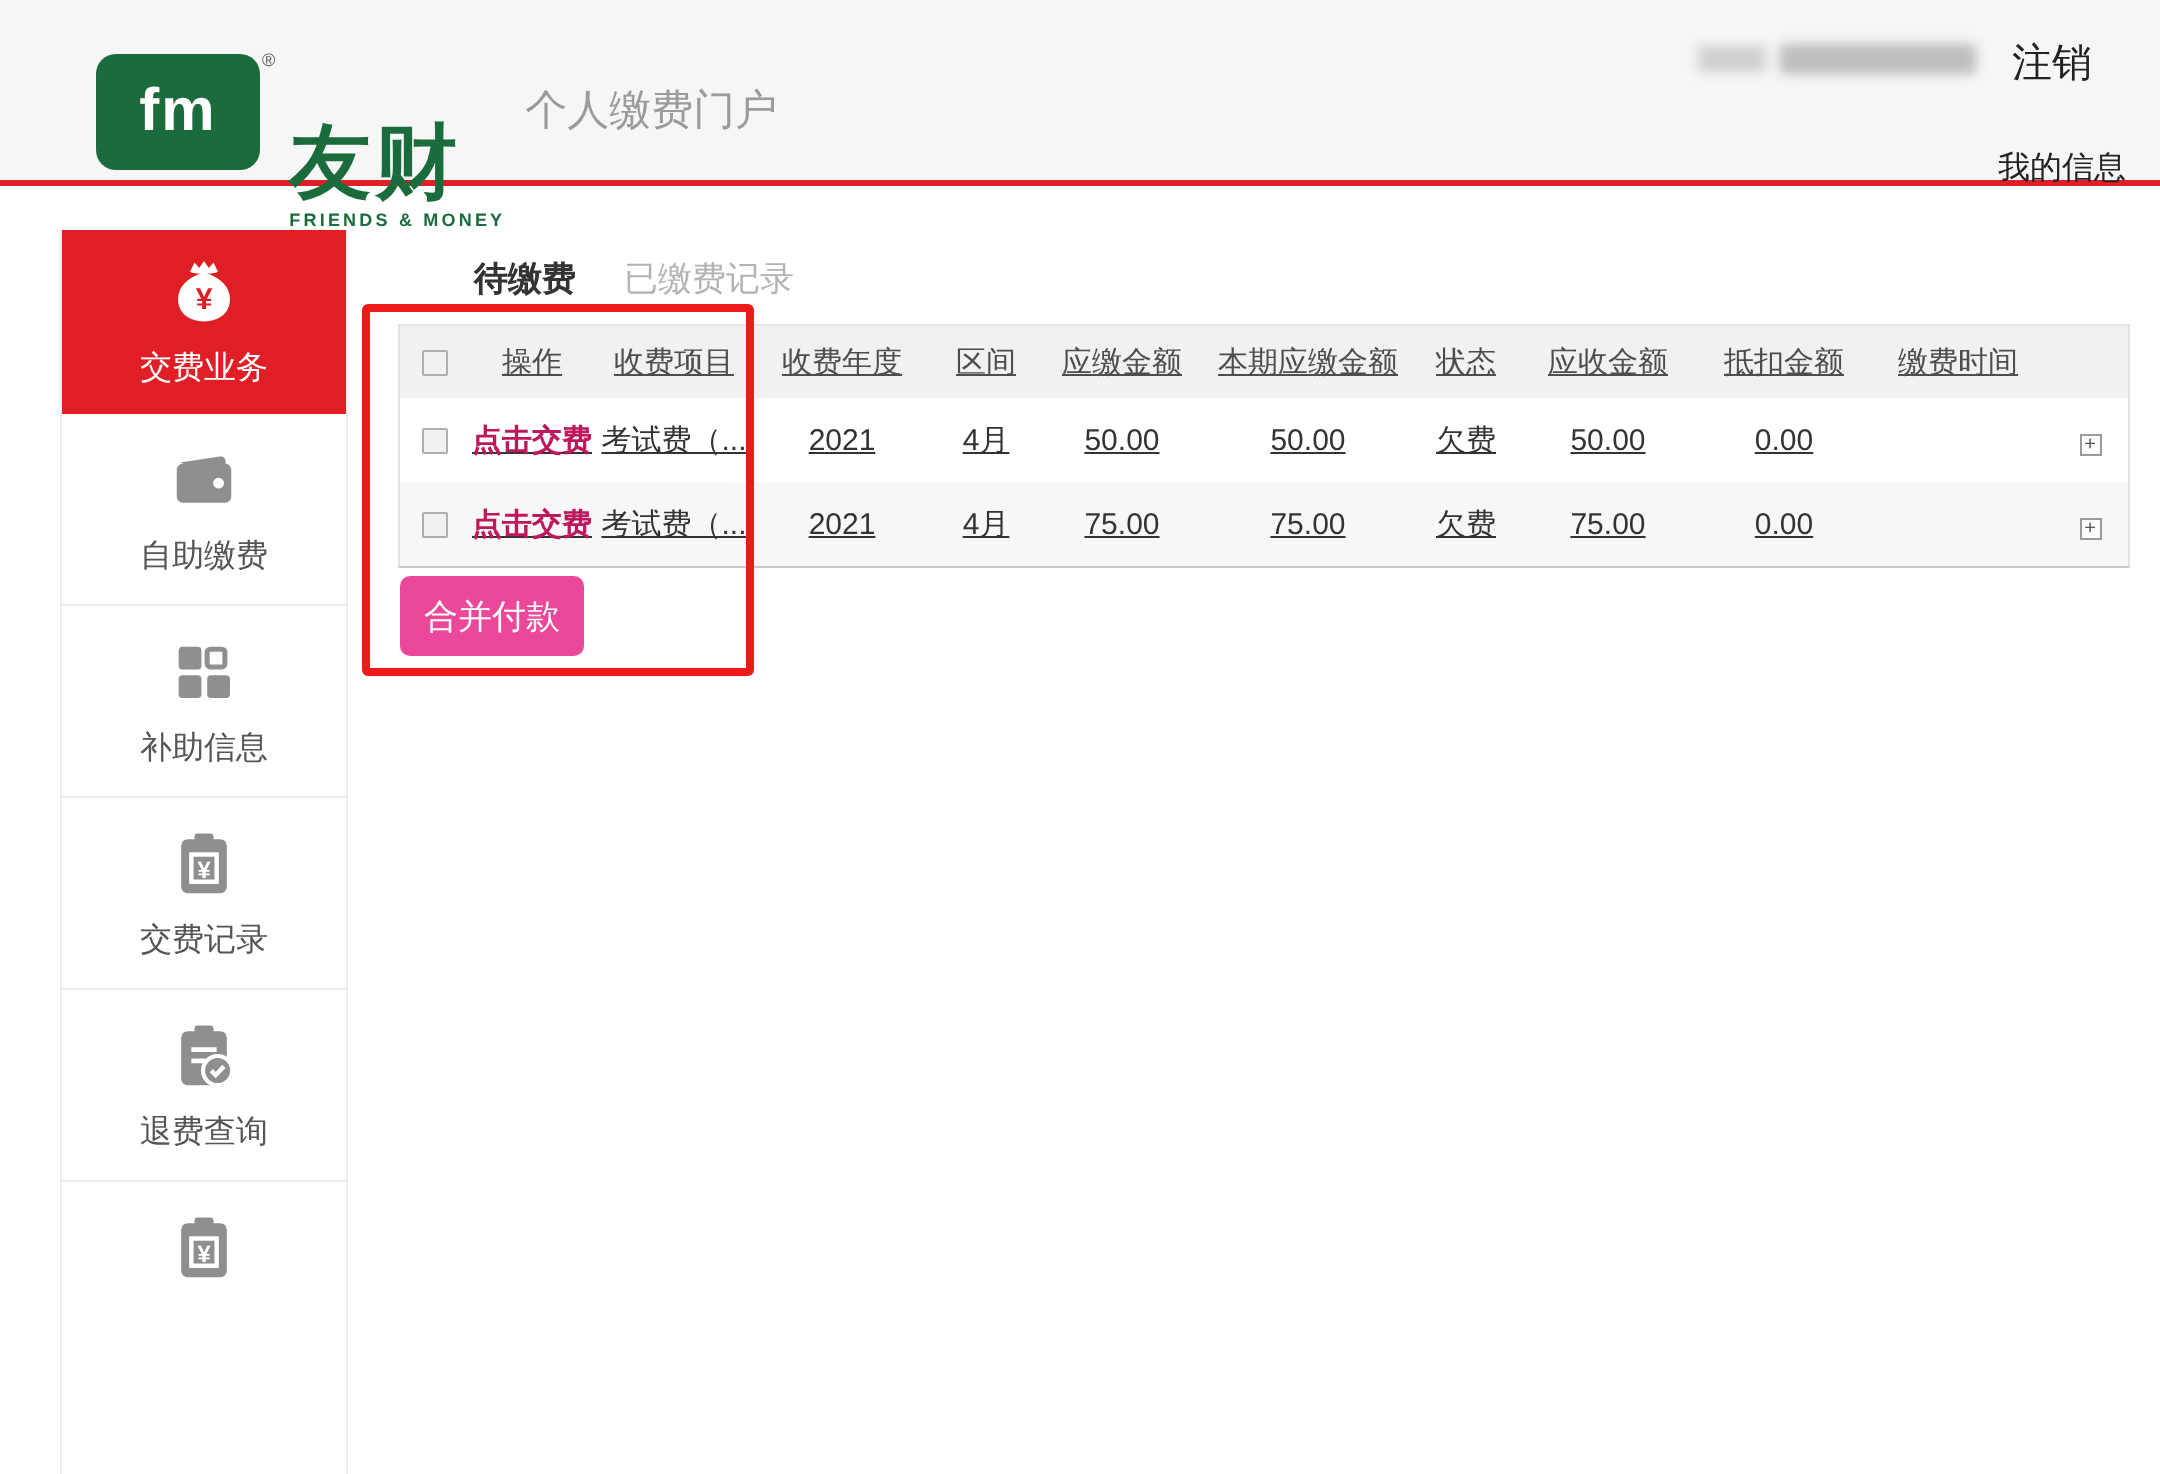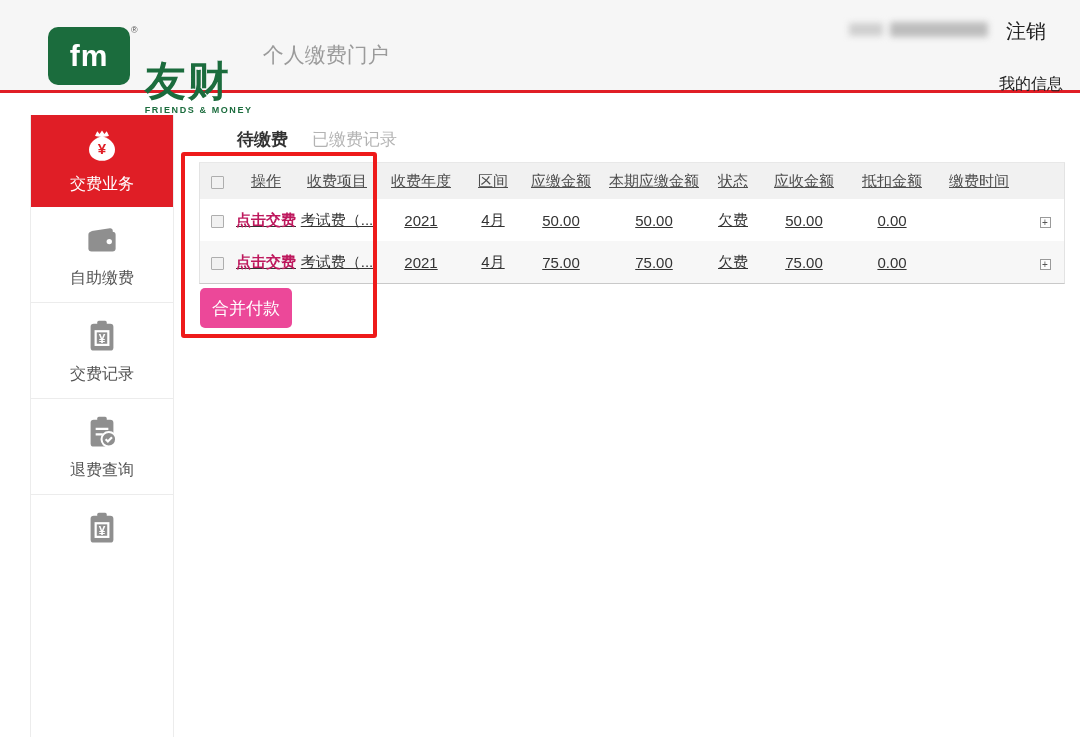--- a/index.html
+++ b/index.html
@@ -107,20 +107,29 @@
 
   <div class="side-item">
     <svg viewBox="0 0 24 24">
       <path d="M4.5 6.5 L17 4.6 C18 4.5 18.8 5.1 18.8 6.1 L18.8 7 L6 7 Z"></path>
       <rect x="3.4" y="6.8" width="17.2" height="12.4" rx="2"></rect>
       <circle class="knockout" cx="16.6" cy="13" r="1.7"></circle>
     </svg>
     <span class="lbl">自助缴费</span>
   </div>
 
+  <div class="side-item">
+    <svg viewBox="0 0 24 24">
+      <rect x="4" y="4" width="7.2" height="7.2" rx="1.2"></rect>
+      <rect x="13" y="4.8" width="5.6" height="5.6" rx="1" fill="none" stroke="currentColor" stroke-width="1.6"></rect>
+      <rect x="4" y="13" width="7.2" height="7.2" rx="1.2"></rect>
+      <rect x="13" y="13" width="7.2" height="7.2" rx="1.2"></rect>
+    </svg>
+    <span class="lbl">补助信息</span>
+  </div>
 
   <div class="side-item">
     <svg viewBox="0 0 24 24">
       <rect x="9" y="2.4" width="6" height="4" rx="1"></rect>
       <rect x="4.8" y="4.2" width="14.4" height="17" rx="2"></rect>
       <rect class="knock-stroke" x="8" y="9" width="8" height="8.6" stroke-width="1.4"></rect>
       <text class="knockout" x="12" y="16.4" text-anchor="middle" font-size="7.5" font-weight="bold">¥</text>
     </svg>
     <span class="lbl">交费记录</span>
   </div>

